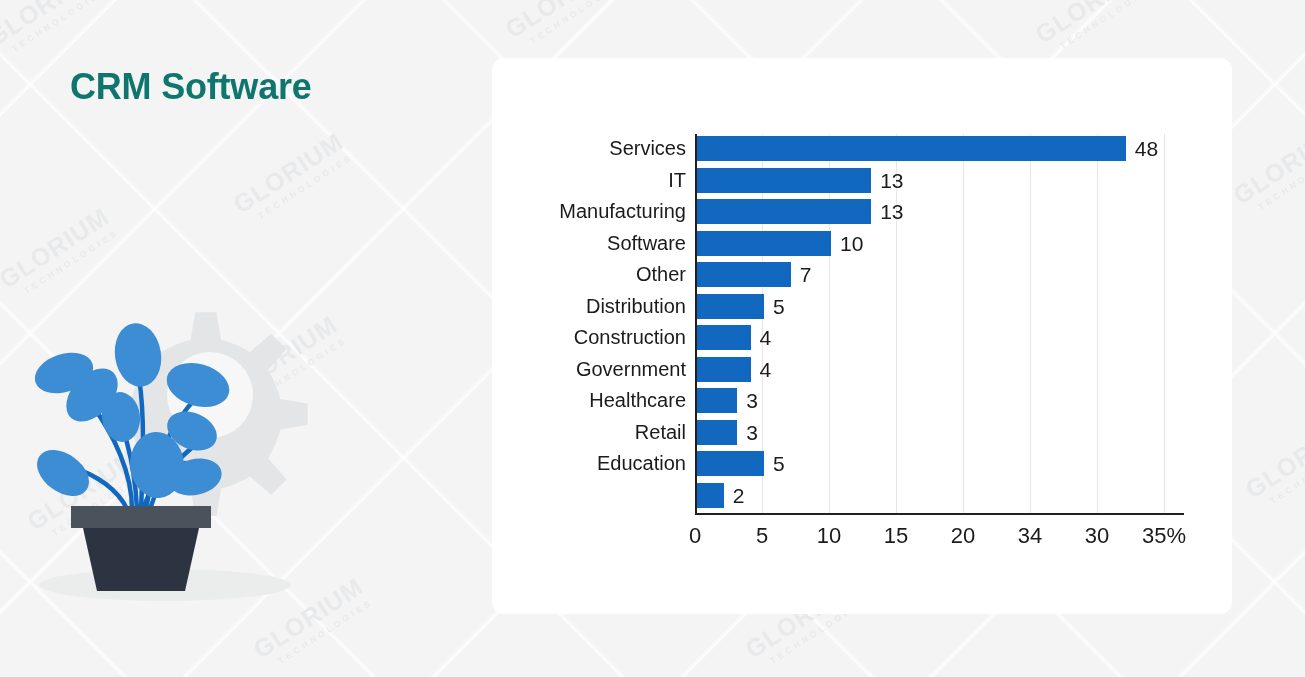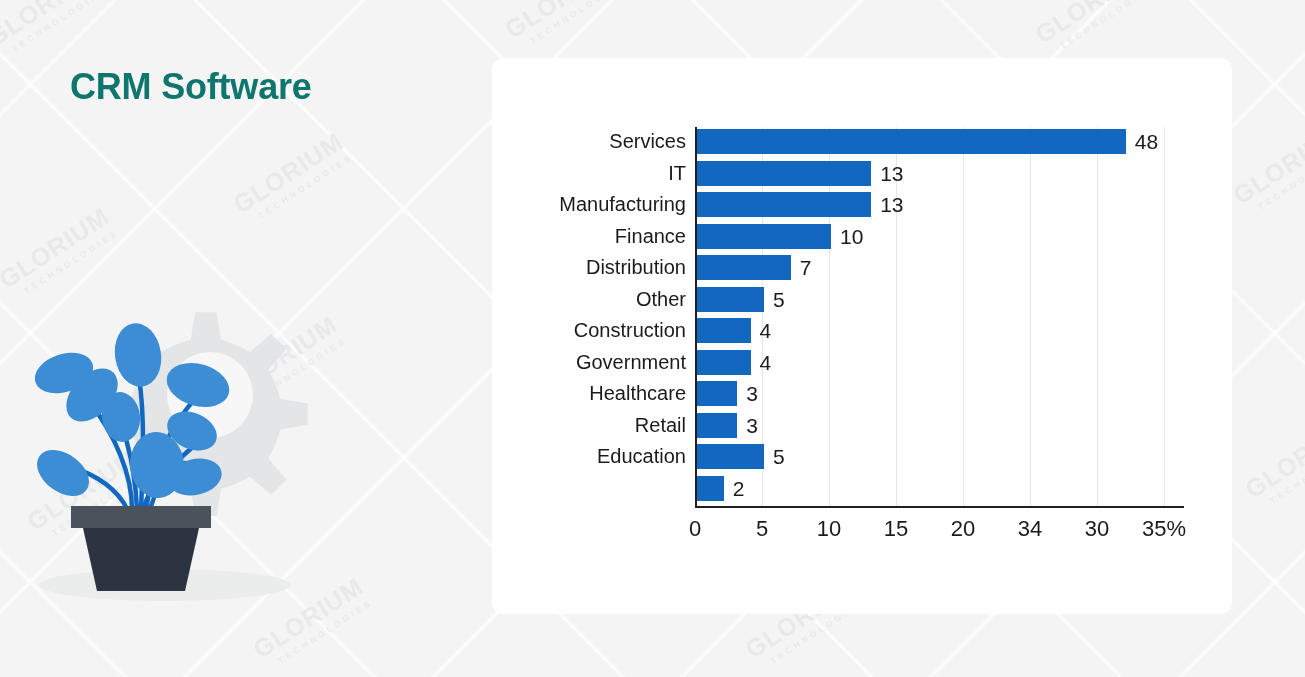--- a/index.html
+++ b/index.html
@@ -72,21 +72,21 @@
     left:492px; top:58px;
     width:740px; height:556px;
     background:#ffffff;
     border-radius:12px;
   }
 
   
   #plot {
     position:absolute;
     left:203px;           
-    top:69px;
+    top:76px;
     width:489px;          
     height:455px;
     padding-left:28px;
   }
 
   
   .gridline {
     position:absolute; top:0; bottom:76px;
     width:1px; background:#e6e6e6;
   }
@@ -251,23 +251,23 @@
         <div class="gridline" style="left: 402px; background: rgb(230, 230, 230);"></div>
         <div class="gridline" style="left: 469px; background: rgb(230, 230, 230);"></div>
       </div>
 
     <div id="baseline"></div>
 
     <div id="cat-labels">
         <div class="cat">Services</div>
         <div class="cat">IT</div>
         <div class="cat">Manufacturing</div>
-        <div class="cat">Finance</div>
+        <div class="cat">Software</div>
+        <div class="cat">Other</div>
         <div class="cat">Distribution</div>
-        <div class="cat">Other</div>
         <div class="cat">Construction</div>
         <div class="cat">Government</div>
         <div class="cat">Healthcare</div>
         <div class="cat">Retail</div>
         <div class="cat">Education</div>
       </div>
 
     <div id="rows">
         <div class="row">
           <div class="bar" style="width: 428.8px; background: rgb(18, 104, 191);"></div>

